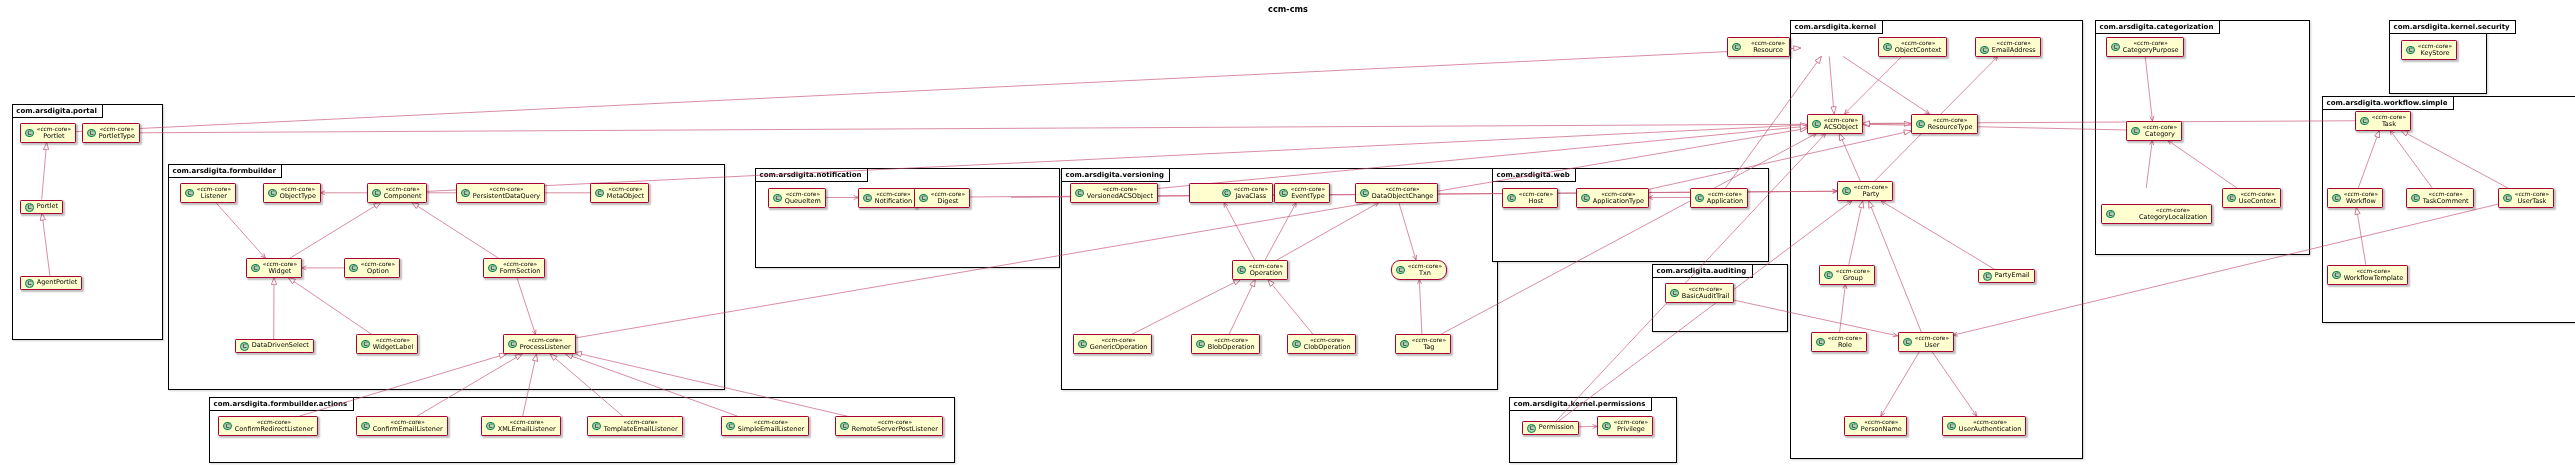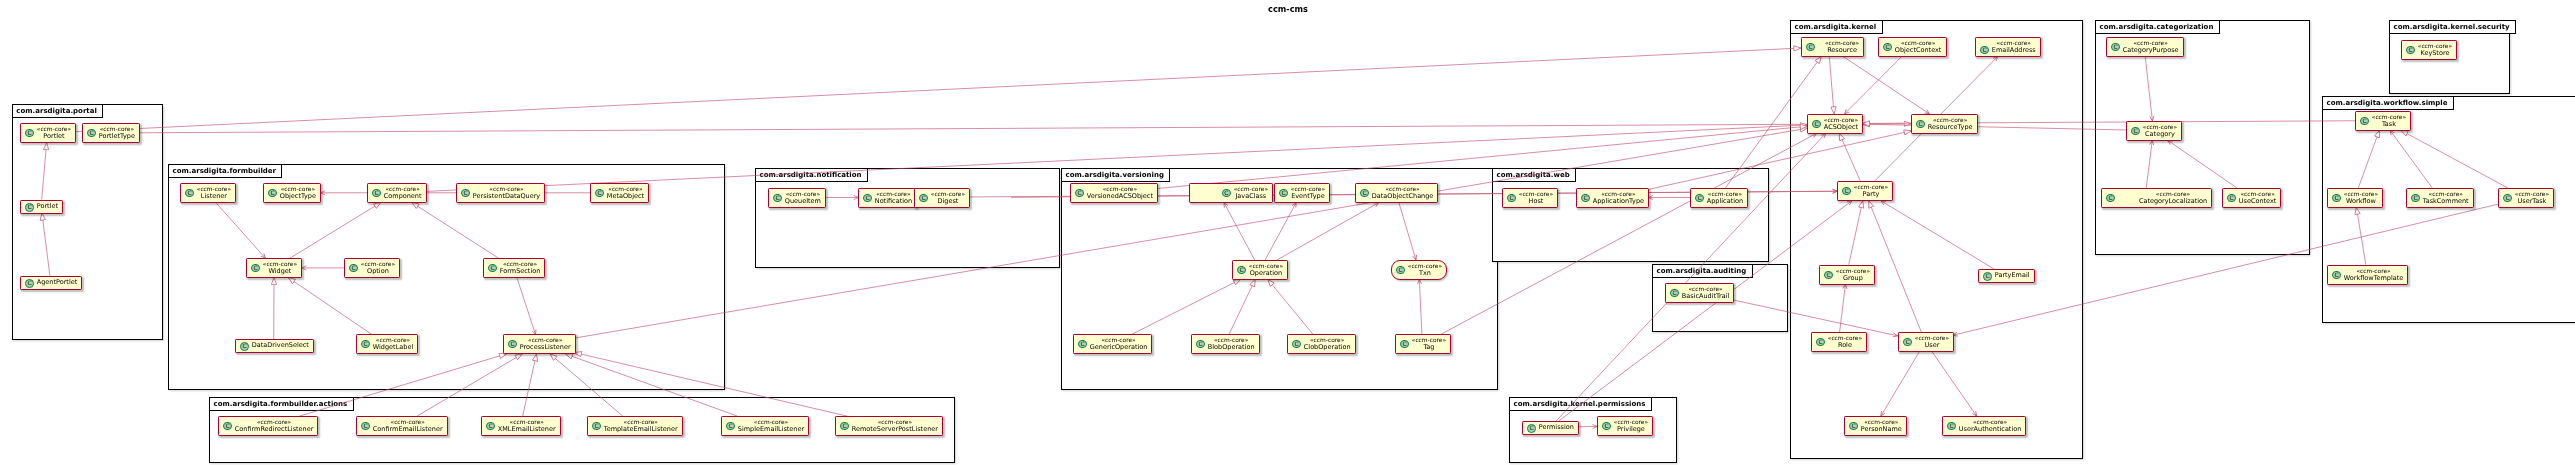--- a/index.html
+++ b/index.html
@@ -140,21 +140,21 @@
     </div>
     <div class="pkg" style="left: 1509px; top: 397px; width: 168px; height: 66px;">
       <div class="pkg-label">com.arsdigita.kernel.permissions</div>
     </div>
     <div class="pkg" style="left: 1790px; top: 20px; width: 293px; height: 439px;">
       <div class="pkg-label">com.arsdigita.kernel</div>
     </div>
     <div class="pkg" style="left: 2095px; top: 20px; width: 215px; height: 235px;">
       <div class="pkg-label">com.arsdigita.categorization</div>
     </div>
-    <div class="pkg" style="left: 2389px; top: 20px; width: 121px; height: 74px;">
+    <div class="pkg" style="left: 2389px; top: 20px; width: 98px; height: 74px;">
       <div class="pkg-label">com.arsdigita.kernel.security</div>
     </div>
     <div class="pkg" style="left: 2322px; top: 96px; width: 280px; height: 227px;">
       <div class="pkg-label">com.arsdigita.workflow.simple</div>
     </div>
     <div class="cls" style="left: 20px; top: 123px;">
       <span class="cicon">C</span>
       <span class="ctxt">
         <span class="stereo">«ccm-core»</span>
         <span class="cname">Portlet</span>
@@ -422,21 +422,21 @@
         <span class="cname">Permission</span>
       </span>
     </div>
     <div class="cls" style="left: 1597px; top: 416px;">
       <span class="cicon">C</span>
       <span class="ctxt">
         <span class="stereo">«ccm-core»</span>
         <span class="cname">Privilege</span>
       </span>
     </div>
-    <div class="cls" style="left: 1801px; top: 37px; gap: 10px;">
+    <div class="cls" style="left: 1727px; top: 37px; gap: 10px;">
       <span class="cicon">C</span>
       <span class="ctxt">
         <span class="stereo">«ccm-core»</span>
         <span class="cname">Resource</span>
       </span>
     </div>
     <div class="cls" style="left: 1878px; top: 37px;">
       <span class="cicon">C</span>
       <span class="ctxt">
         <span class="stereo">«ccm-core»</span>
@@ -519,21 +519,21 @@
         <span class="cname">CategoryPurpose</span>
       </span>
     </div>
     <div class="cls" style="left: 2126px; top: 121px;">
       <span class="cicon">C</span>
       <span class="ctxt">
         <span class="stereo">«ccm-core»</span>
         <span class="cname">Category</span>
       </span>
     </div>
-    <div class="cls" style="left: 2101px; top: 188px; gap: 24px;">
+    <div class="cls" style="left: 2101px; top: 204px; gap: 24px;">
       <span class="cicon">C</span>
       <span class="ctxt">
         <span class="stereo">«ccm-core»</span>
         <span class="cname">CategoryLocalization</span>
       </span>
     </div>
     <div class="cls" style="left: 2222px; top: 188px;">
       <span class="cicon">C</span>
       <span class="ctxt">
         <span class="stereo">«ccm-core»</span>

